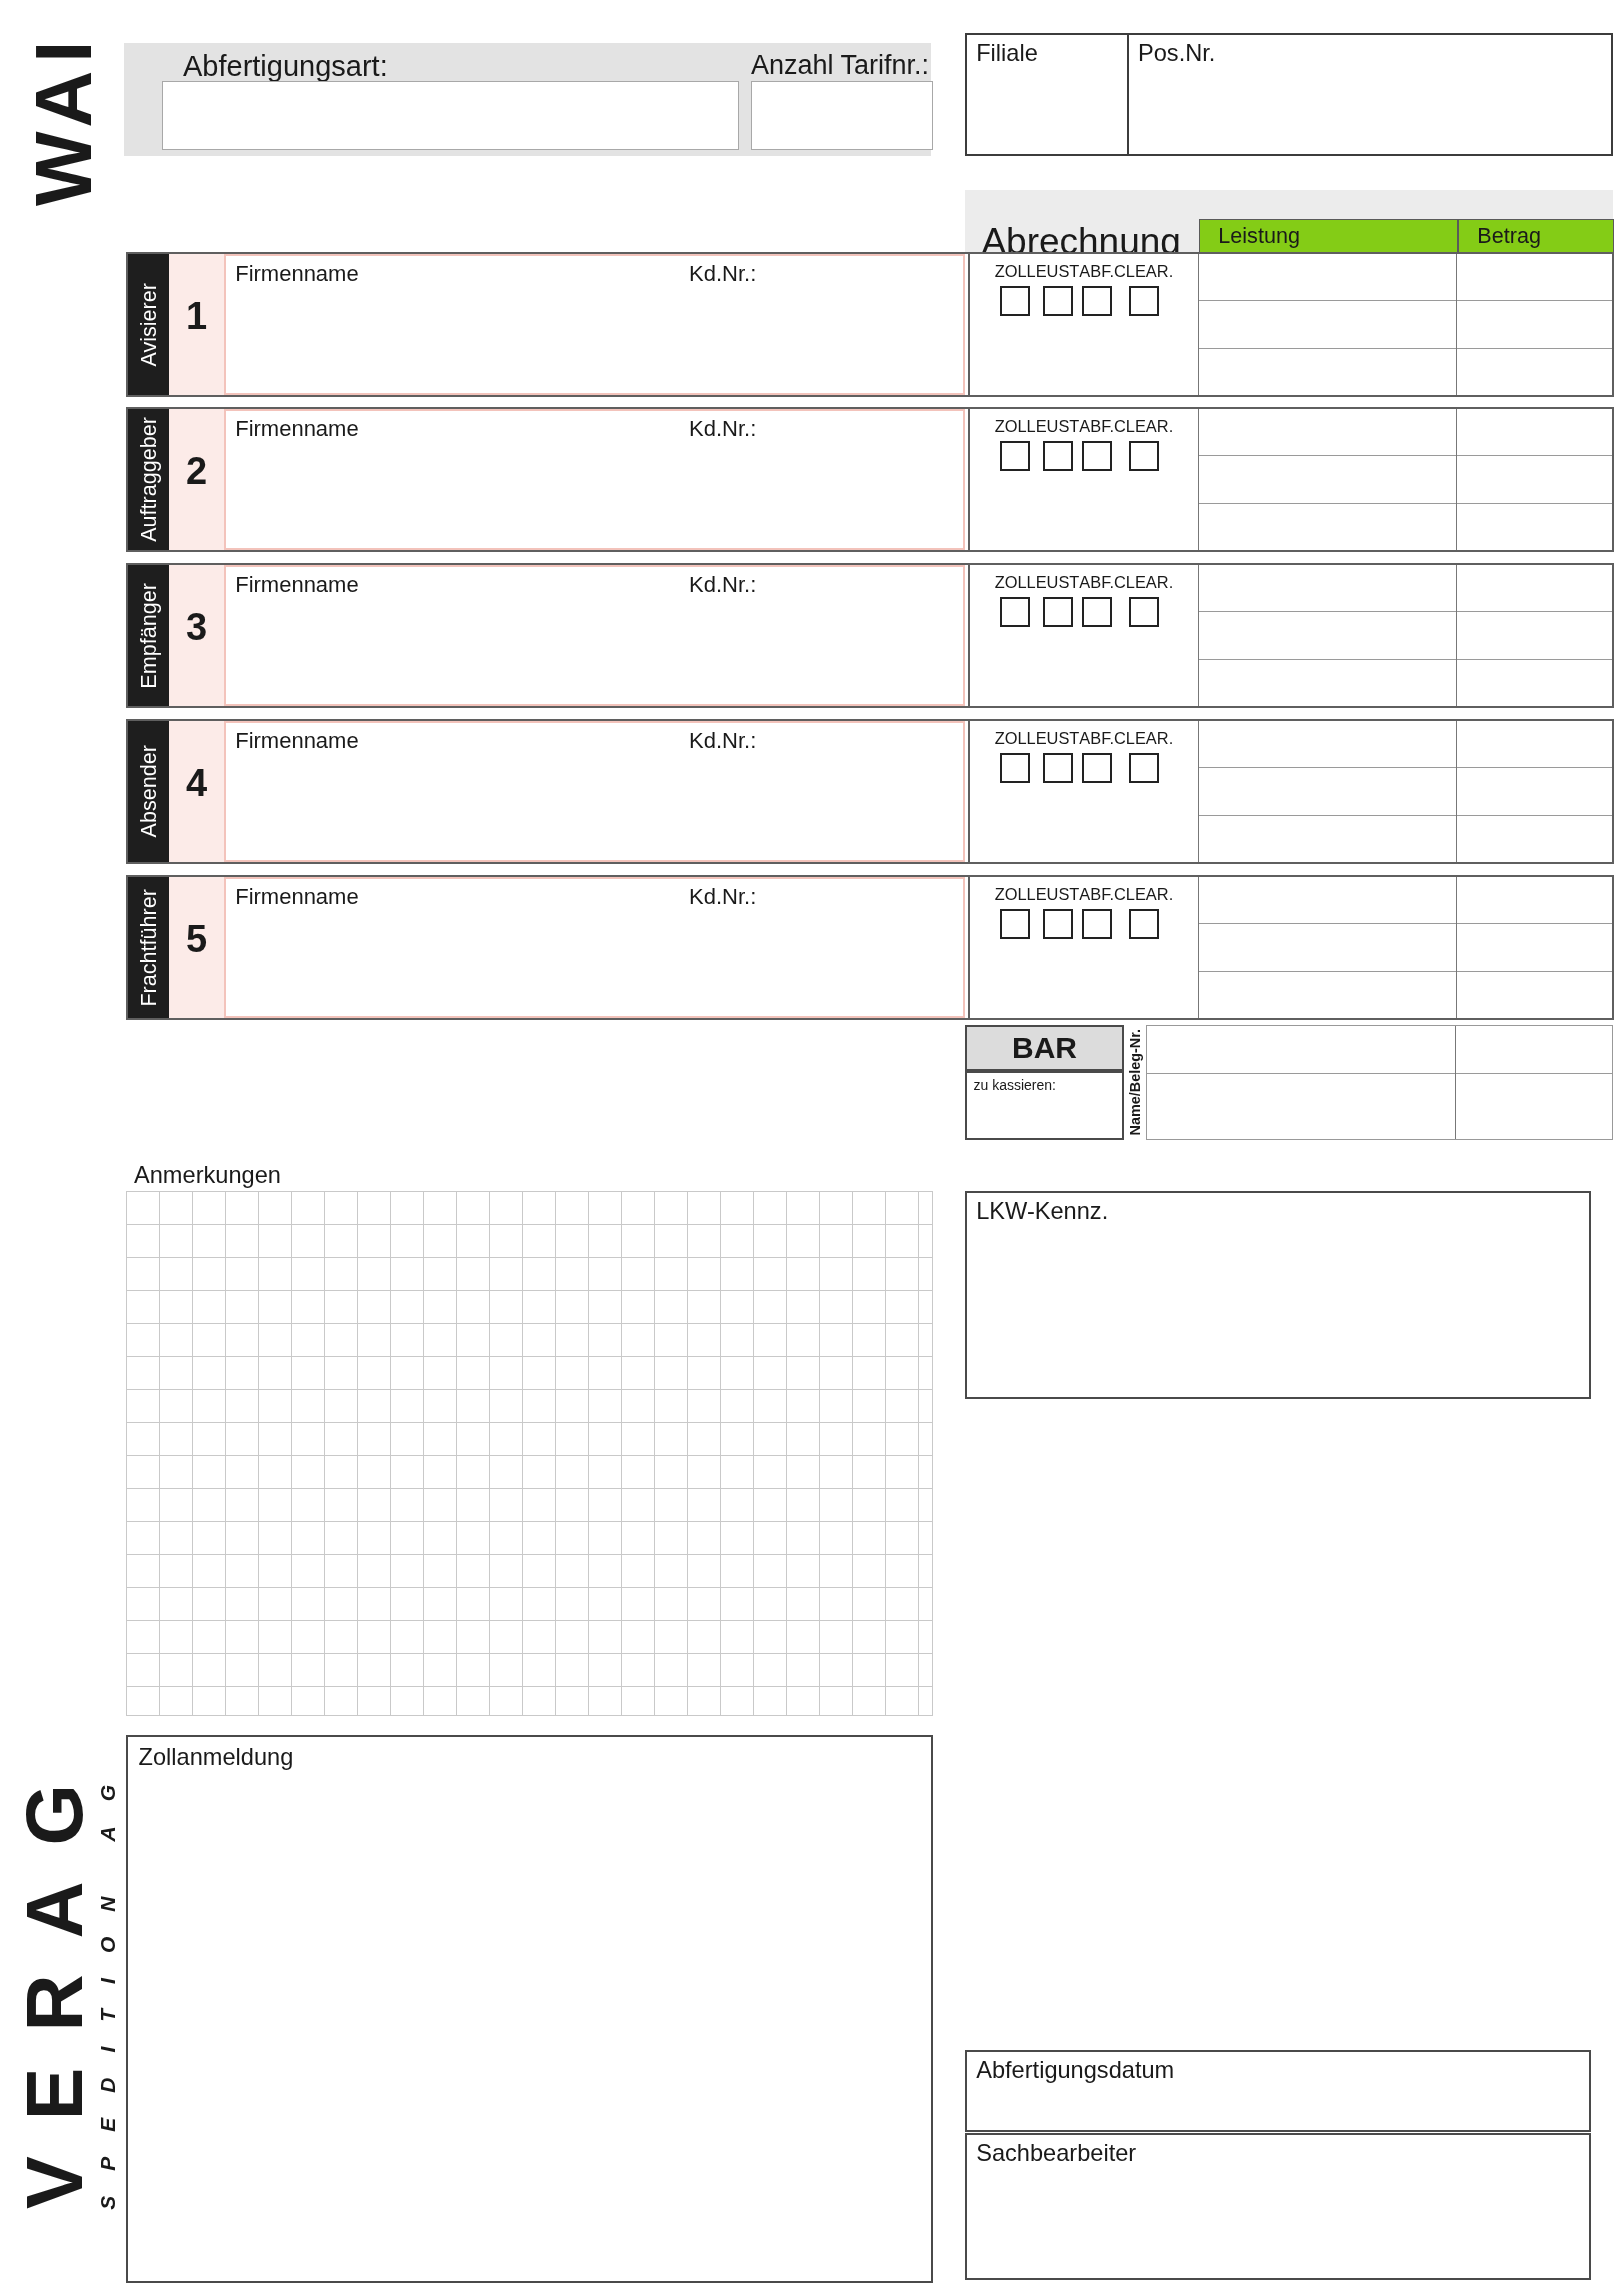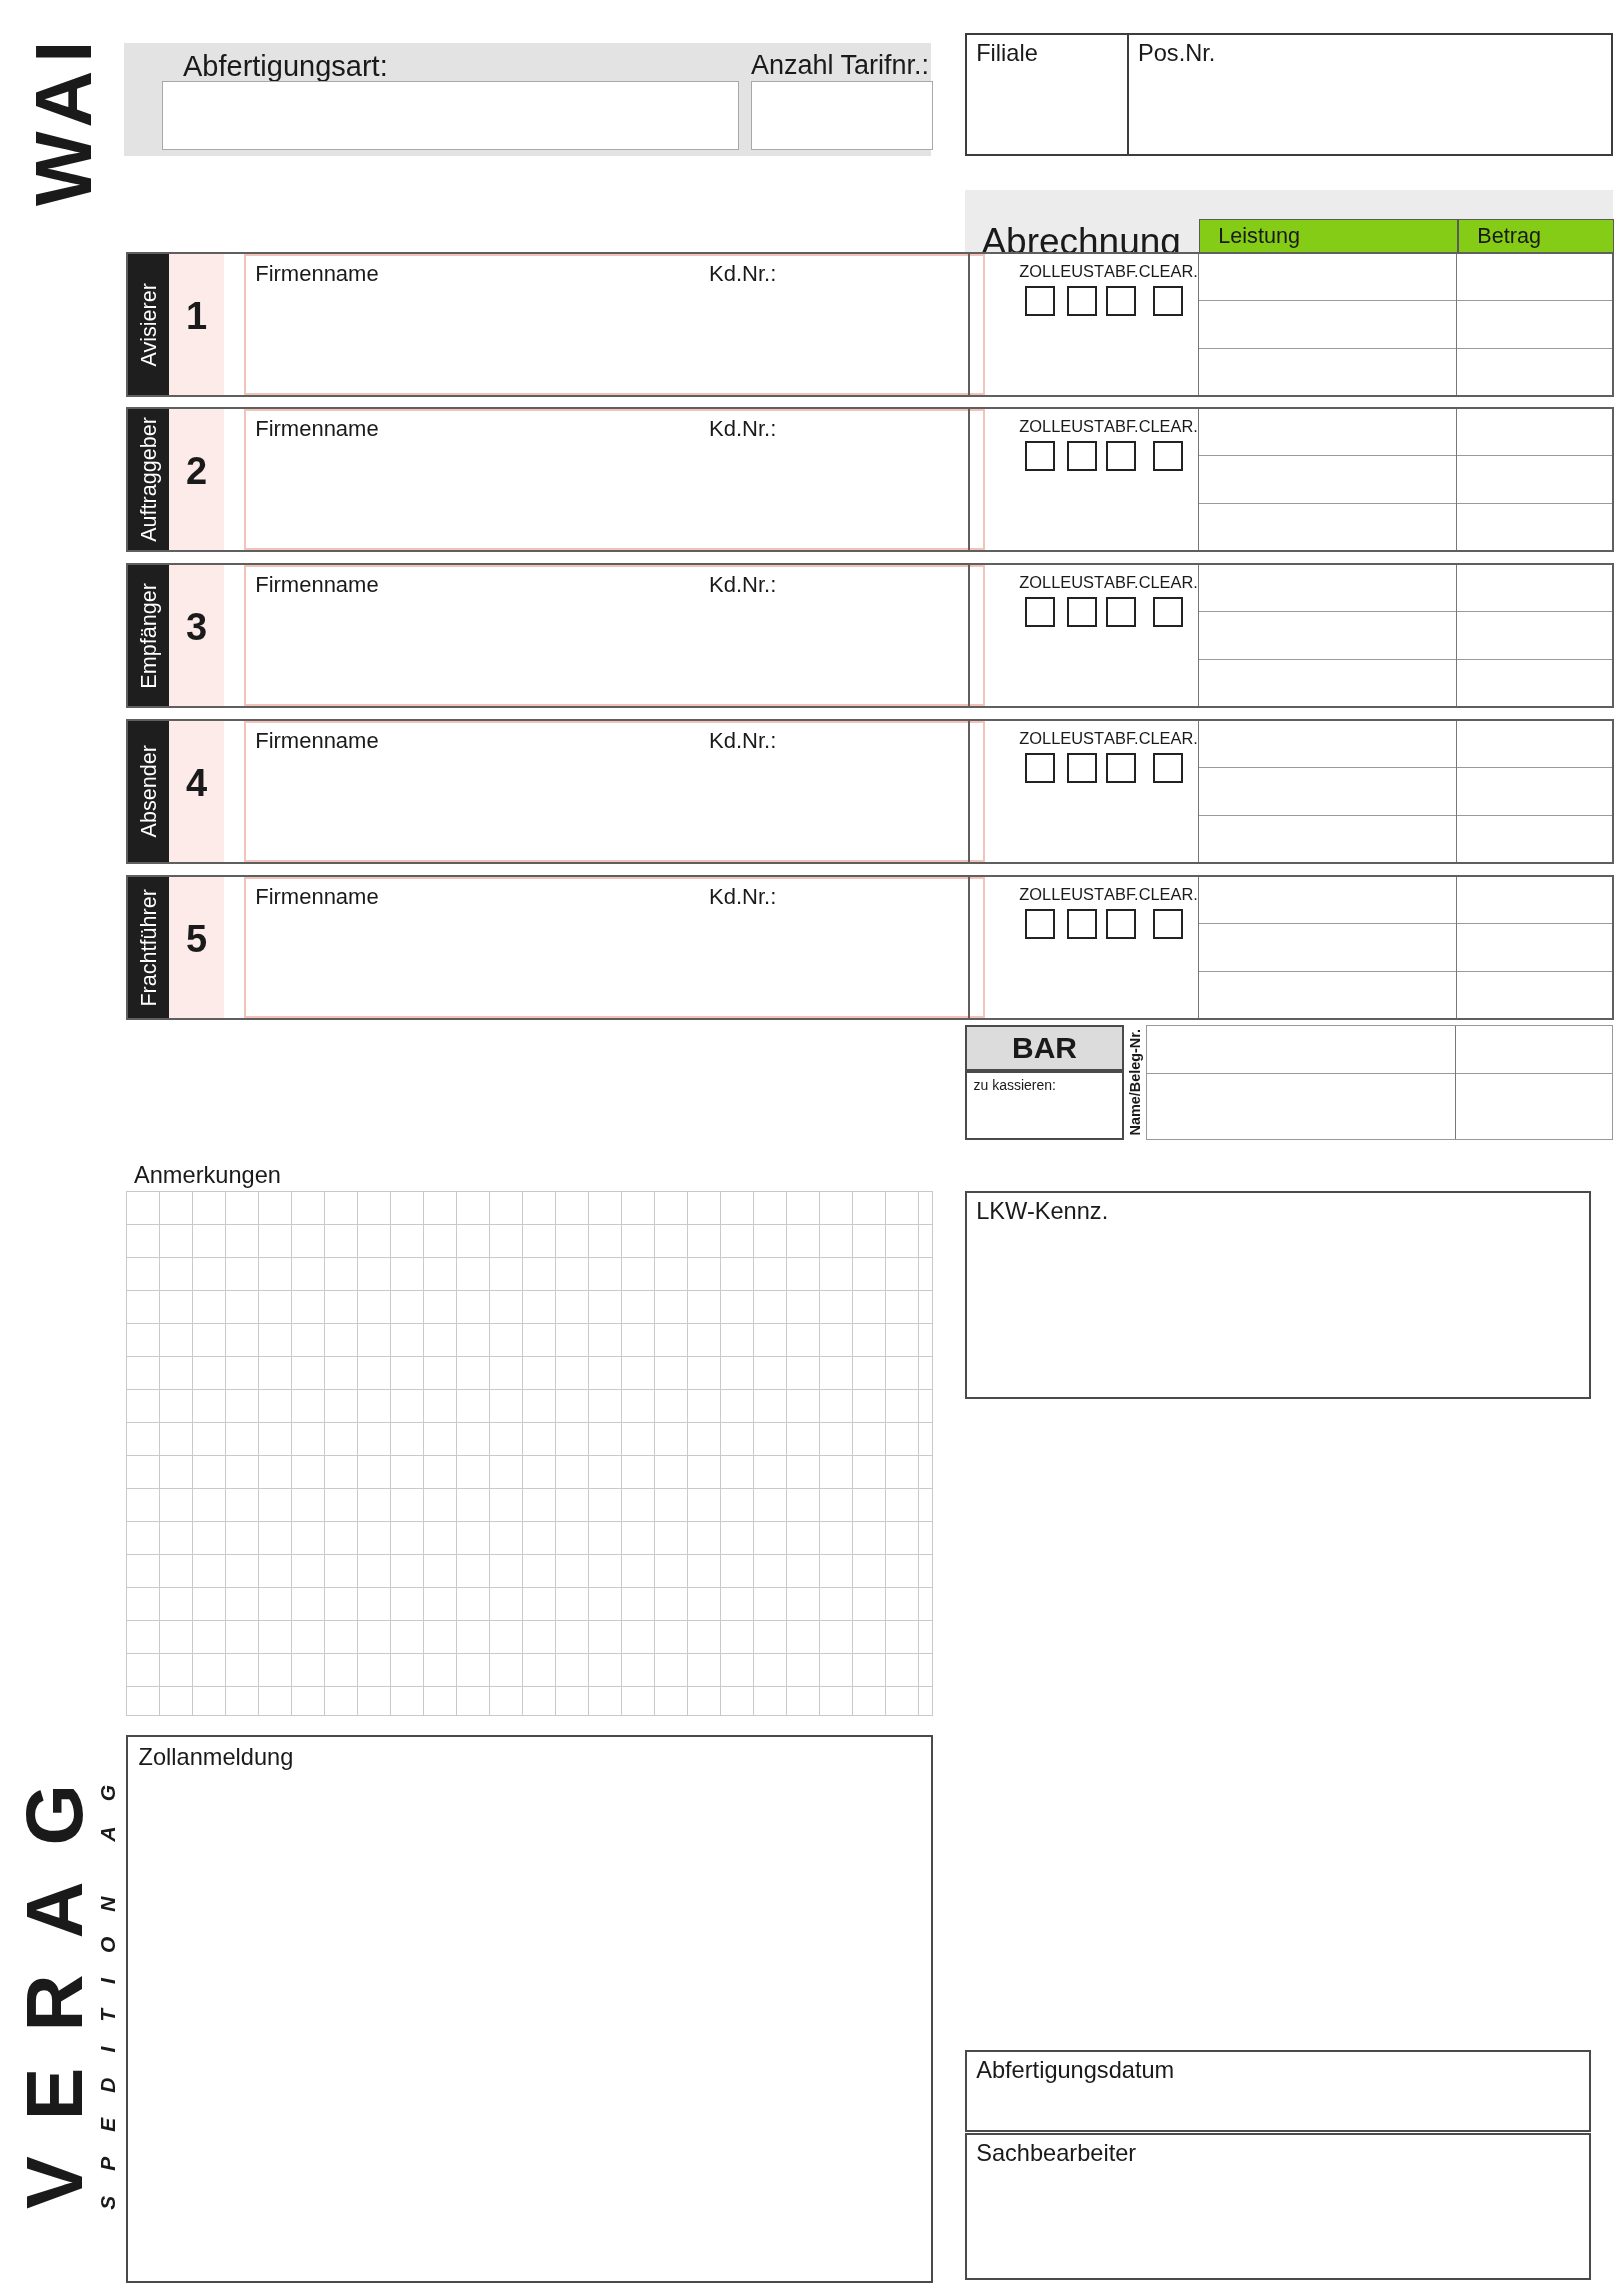--- a/index.html
+++ b/index.html
@@ -29,25 +29,25 @@
   .abr-title { position:absolute; left:16.4px; top:31px; font-size:37px; }
   .abr-cell { position:absolute; top:29px; height:34px; background:#84cc16; border:1.3px solid #5a5a5a; box-sizing:border-box; font-size:21.6px; line-height:31px; padding-left:18.3px; }
   .abr-leistung { left:234px; width:259px; }
   .abr-betrag   { left:493px; width:156px; }
 
   
   .row { left:126px; width:1488px; height:145px; border:2px solid #5f5f5f; box-sizing:border-box; background:#fff; }
   .role { position:absolute; left:0; top:0; bottom:0; width:41px; background:#1e1e1e; color:#fff; display:flex; align-items:center; justify-content:center; }
   .role span { writing-mode:vertical-rl; transform:rotate(180deg); font-size:21.6px; white-space:nowrap; }
   .num { position:absolute; left:41px; top:0; bottom:0; width:55px; background:#fcebe8; font-size:38px; font-weight:bold; text-align:center; padding-top:41px; box-sizing:border-box; }
-  .firm { position:absolute; left:96px; top:0; bottom:0; width:741px; background:#fff; border:2px solid #f3c3bb; box-sizing:border-box;margin-left:20px; }
+  .firm { position:absolute; left:96px; top:0; bottom:0; width:741px; background:#fff; border:2px solid #f3c3bb; box-sizing:border-box; }
   .flabel { position:absolute; left:9.2px; top:5.2px; font-size:22px; }
   .klabel { position:absolute; left:463px; top:5.2px; font-size:22px; }
   .rblock { position:absolute; left:840px; top:0; bottom:0; right:0; border-left:2px solid #5f5f5f; display:flex; }
-  .check { width:230px; display:flex; justify-content:flex-end; }
+  .check { width:230px; display:flex; justify-content:center; }
   .ckcol { display:flex; flex-direction:column; align-items:center; padding-top:7.9px; }
   .cklabel { font-size:16.4px; }
   .ckbox { width:30px; height:30px; border:2px solid #222; margin-top:5.2px; background:#fff; box-sizing:border-box; }
   .lcol { width:260px; border-left:1.3px solid #777; display:flex; flex-direction:column; }
   .bcol { width:156px; border-left:1.3px solid #777; display:flex; flex-direction:column; }
   .cell { flex:1; border-top:1.3px solid #9a9a9a; }
   .cell:first-child { border-top:none; }
 
   
   .barblock { left:965px; top:1025px; width:648px; height:115px; }

